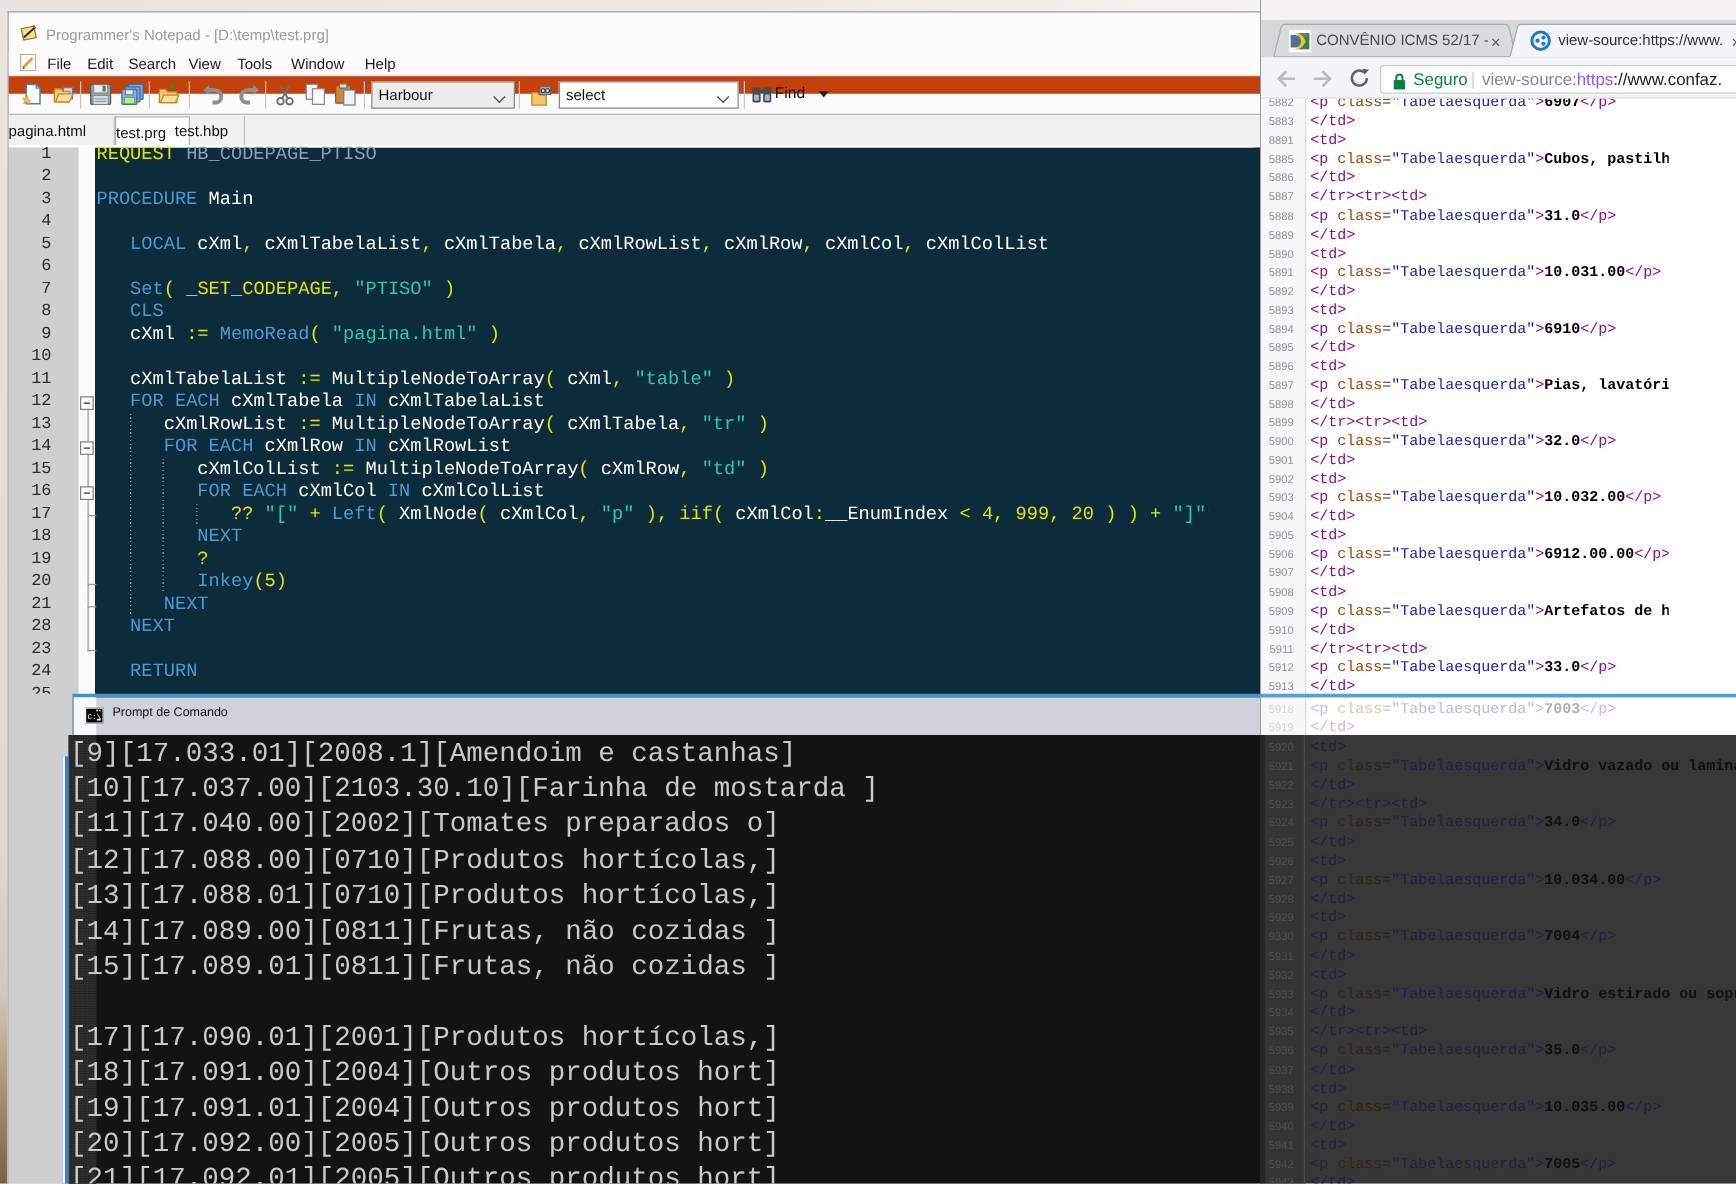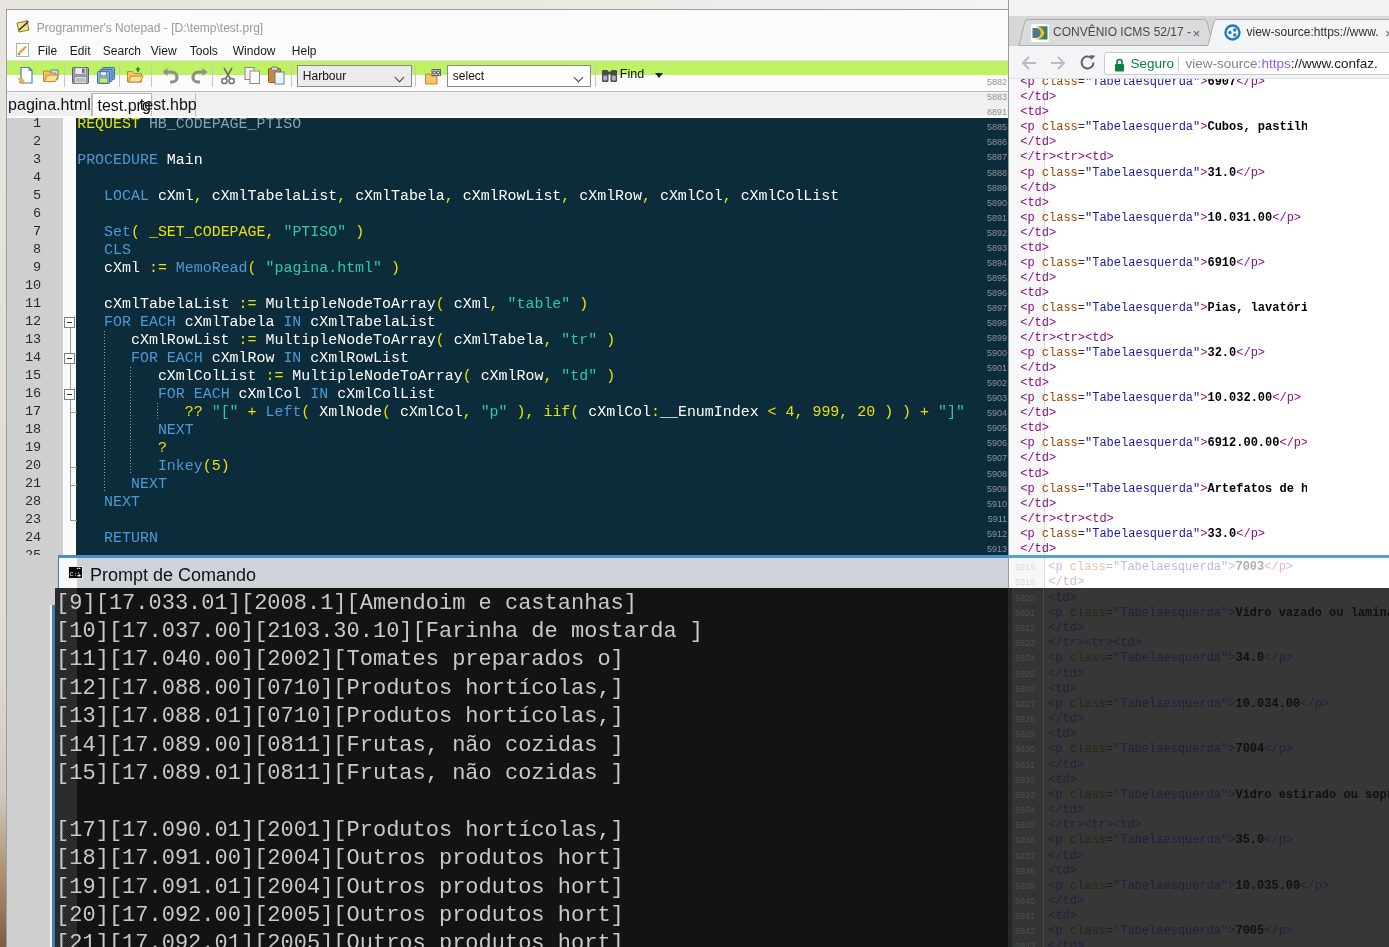--- a/index.html
+++ b/index.html
@@ -2,42 +2,42 @@
 <html><head><meta charset="utf-8"><style>
 *{margin:0;padding:0;box-sizing:border-box}
 html,body{width:1389px;height:947px;overflow:hidden;font-family:"Liberation Sans",sans-serif}
 body{position:relative;background:#e9e6e1}
 .abs{position:absolute}
 
 #np{position:absolute;left:5.8px;top:8.8px;width:1002.2px;height:938.2px;background:#fbfbfb;border-left:1px solid #9b9f a3;border-left:1px solid #9b9fa3;border-top:1px solid #9b9fa3}
 #np .title{position:absolute;left:30px;top:11px;font-size:12px;color:#9b9b9b}
 #np .menu{position:absolute;top:31px;left:0;width:100%;height:19px;background:#fbfbfb}
 .mi{position:absolute;top:3px;font-size:12px;color:#1a1a1a}
-#toolbar{position:absolute;left:0;top:50px;width:100%;height:15px;background:#bef264;border-top:1px solid #e2e2e2}
+#toolbar{position:absolute;left:0;top:50px;width:100%;height:15px;background:#c2410c;border-top:1px solid #e2e2e2}
 .tsep{position:absolute;top:4px;width:1px;height:22px;background:#c6c6c6}
 .combo{position:absolute;top:4.5px;height:22px;border:1px solid #8a8a8a;font-size:12px;color:#111;line-height:20px;padding-left:5px}
 .chev{position:absolute;top:8px;width:7px;height:7px;border-right:1.4px solid #444;border-bottom:1.4px solid #444;transform:rotate(45deg)}
 #tabbar{position:absolute;left:0;top:81.7px;width:100%;height:25px;background:#f0f0f0;border-top:1px solid #b9b9b9}
-.ftab{position:absolute;top:1px;height:24px;font-size:16px;color:#111;line-height:24px;text-align:right;border-right:1px solid #c0c0c0}
+.ftab{position:absolute;top:1px;height:24px;font-size:12px;color:#111;line-height:24px;text-align:left;border-right:1px solid #c0c0c0}
 .ftab.act{background:#fff;border:1px solid #b5b5b5;border-bottom:none}
 
 #gutter{position:absolute;left:0;top:106.7px;width:56.5px;height:831.5px;background:#cfcfcf}
 #foldm{position:absolute;left:56.5px;top:106.7px;width:13.1px;height:831.5px;background:#fafafa}
 #editor{position:absolute;left:69.6px;top:108.7px;width:932.6px;height:445.9px;background:#0c2b3b}
 .enum{position:absolute;left:0;width:35.4px;text-align:right;font-family:"Liberation Mono",monospace;font-size:13.5px;line-height:18px;color:#2b2b2b}
 .eline{position:absolute;left:71.4px;font-family:"Liberation Mono",monospace;font-size:14.95px;line-height:18px;white-space:pre}
 .kb{color:#4d9ad2}.y{color:#e6e205}.w{color:#fff}.sl{color:#87a3b4}.st{color:#2ec9a7}
 .fbox{position:absolute;left:58.3px;width:11px;height:11px;background:#fff;border:1px solid #808080}
 .fbox::after{content:"";position:absolute;left:2px;top:4px;width:5px;height:1px;background:#333}
 .ig{position:absolute;width:1px;background:repeating-linear-gradient(to bottom,rgba(255,255,255,.55) 0 1px,transparent 1px 3px)}
 
 #cmdline{position:absolute;left:57.6px;top:554.6px;width:1331.4px;height:3.4px;background:#4a8fc4}
 #cmdtitle{position:absolute;left:57.6px;top:558px;width:950.4px;height:29.7px;background:#cdd3d9;border-left:1.4px solid #3c7fb5}
 #cmdtitle .wh{position:absolute;left:0;top:0;width:18.4px;height:29.7px;background:#f7f8f9}
-#cmdtitle .txt{position:absolute;left:31.4px;top:7px;font-size:18px;color:#111}
+#cmdtitle .txt{position:absolute;left:31.4px;top:7px;font-size:10px;color:#111}
 #cmdbody{position:absolute;left:54.7px;top:587.7px;width:953.3px;height:359.3px;background:#131313}
 #cmdchk{position:absolute;left:0;top:0;width:22.3px;height:359.3px;background:#2b2b2b;background-image:conic-gradient(#333 25%,#232323 0 50%,#333 0 75%,#232323 0);background-size:2px 2px}
 #cmdbrd{position:absolute;left:50.3px;top:604.5px;width:4.4px;height:342.5px;background:#3c7fb5;border-left:2.2px solid #f2f2f2}
 .cline{position:absolute;left:56.1px;font-family:"Liberation Mono",monospace;font-size:22px;line-height:28.4px;color:#c9c9c9;white-space:pre}
 
 #chrome{position:absolute;left:1008px;top:0;width:381px;height:947px;background:#fff;border-left:1px solid #9a9da0}
 #cstrip{position:absolute;left:0;top:0;width:381px;height:45.6px;background:#d5d7d9}
 #cstrip .white{position:absolute;left:0;top:0;width:381px;height:16.4px;background:#f4f3f1}
 #ctool{position:absolute;left:0;top:45.6px;width:381px;height:33.6px;background:#f3f4f5;border-bottom:1px solid #dcdee0}
 #addr{position:absolute;left:94.6px;top:6.7px;width:290px;height:23.2px;background:#fff;border:1px solid #c9cbce;border-radius:3px}
@@ -309,21 +309,21 @@
      <div class="abs" style="left:26px;top:3px;font-size:13.5px;color:#0b8043">Seguro</div>
      <div class="abs" style="left:72px;top:2px;font-size:14px;color:#d0d0d0">|</div>
      <div class="abs" style="left:81px;top:3px;font-size:13.5px;color:#80868b">view-source:<span style="color:#8b5cf6">https</span><span style="color:#202124">://www.confaz.</span></div>
    </div>
  </div>
  <div id="vscont">
    <div class="vnumcol" style="top:0;height:867.8px"></div>
  </div>
 </div>
 
-<div class="abs" style="left:980px;top:79.2px;width:327px;height:475.4px;overflow:hidden">
+<div class="abs" style="left:1008px;top:79.2px;width:327px;height:475.4px;overflow:hidden">
     <div style="position:absolute;left:0;top:-79.2px;width:381px;height:947px">
       <div class="vnum" style="top:75.20px">5882</div>
       <div class="vnum" style="top:90.25px">5883</div>
       <div class="vnum" style="top:105.30px">8891</div>
       <div class="vnum" style="top:120.35px">5885</div>
       <div class="vnum" style="top:135.40px">5886</div>
       <div class="vnum" style="top:150.45px">5887</div>
       <div class="vnum" style="top:165.50px">5888</div>
       <div class="vnum" style="top:180.55px">5889</div>
       <div class="vnum" style="top:195.60px">5890</div>

